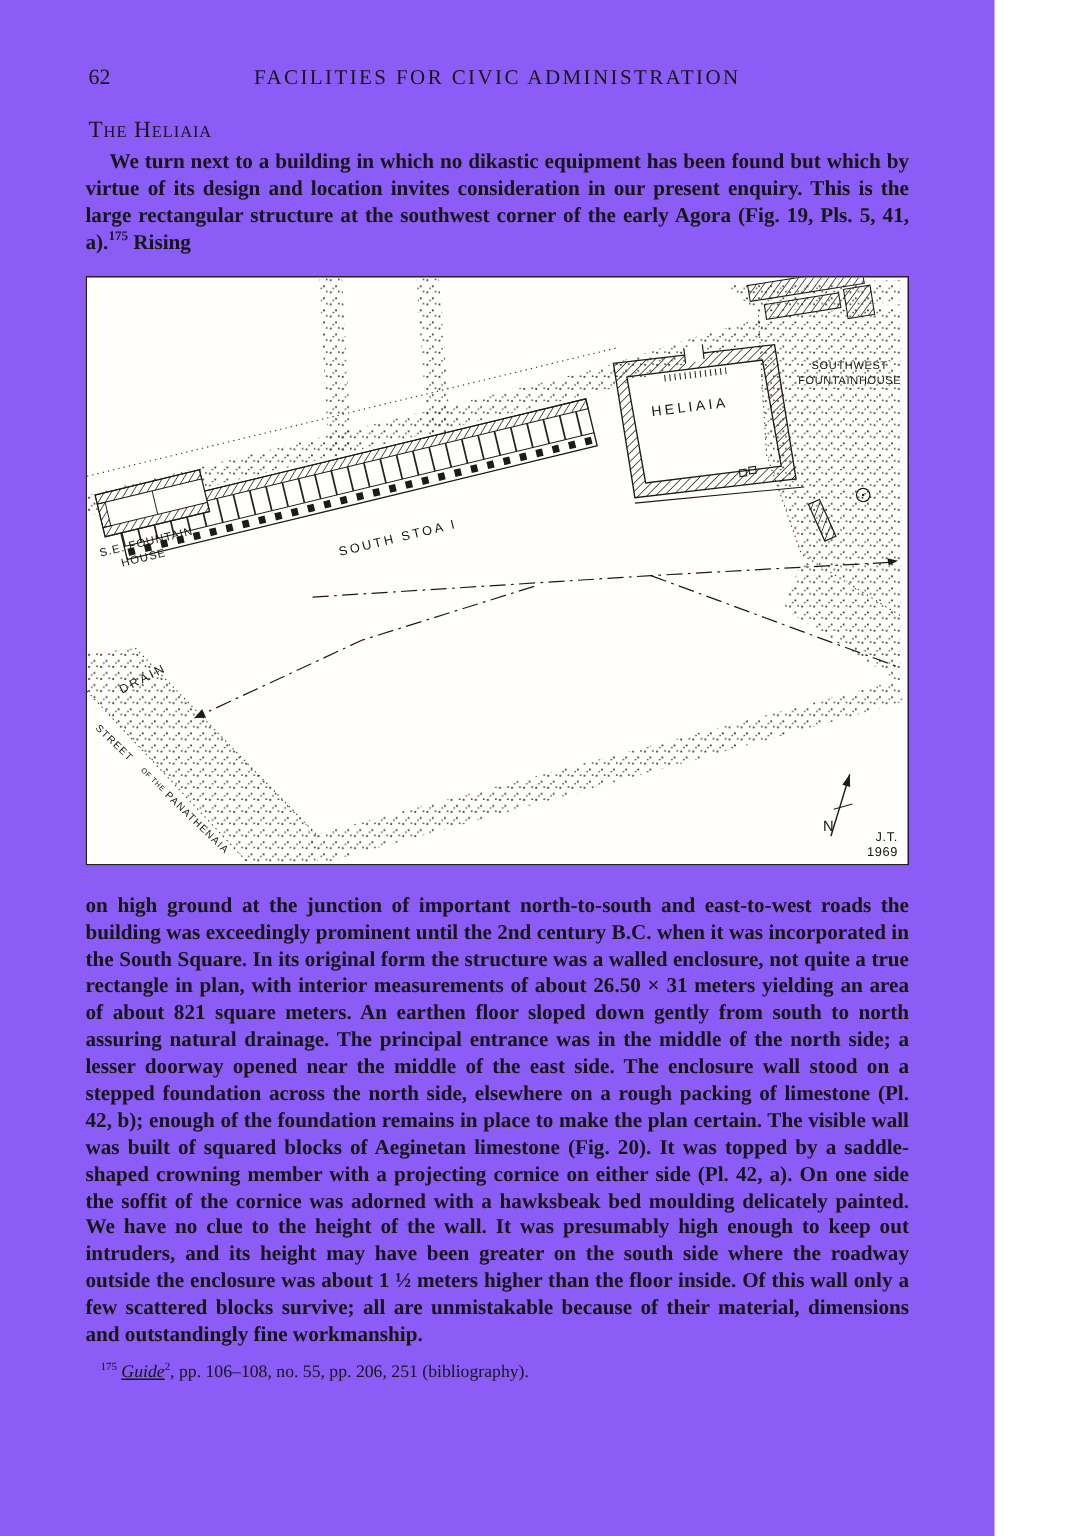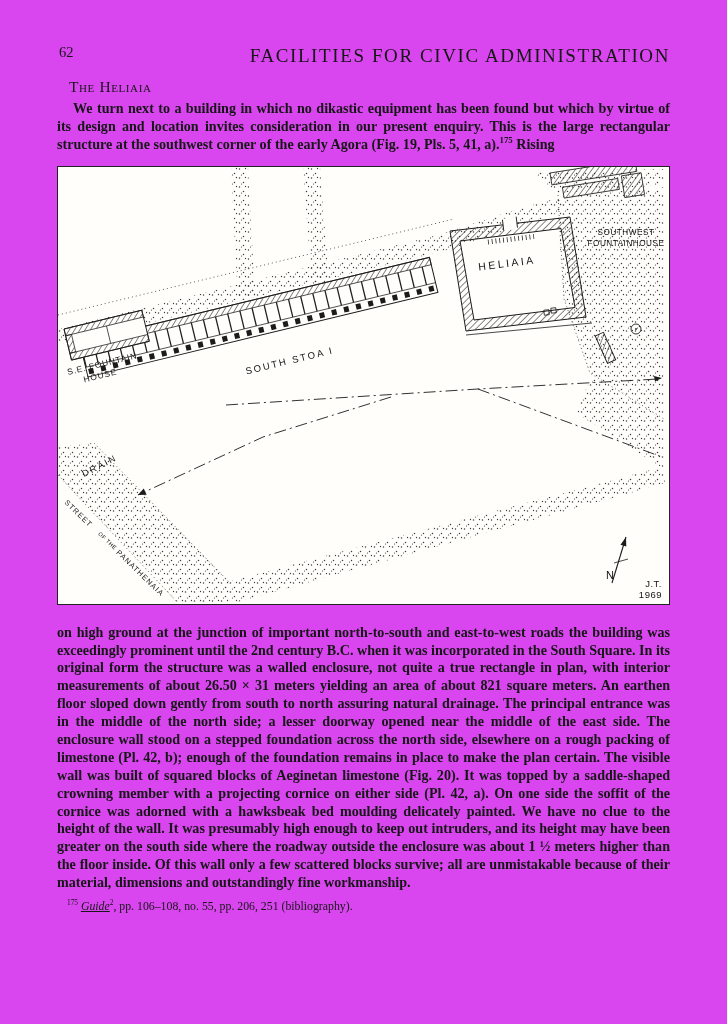--- a/index.html
+++ b/index.html
@@ -1,35 +1,35 @@
 <!DOCTYPE html>
 <html><head>
 <meta charset="utf-8">
 <style>
   html,body { margin:0; padding:0; background:#ffffff; }
   .page {
     position:relative;
-    width:727px; height:1024px;
+    width:663px; height:1024px;
     box-sizing:border-box;
     padding:44px 57px 0 57px;
-    background:#d946ef;
+    background:#8b5cf6;
     color:#161616;
     font-family:"Liberation Serif", serif;
     overflow:hidden;
   }
   .header { position:relative; height:20px; margin-bottom:10px; }
   .page-num { position:absolute; left:2px; top:0; font-size:14.5px; }
   .running-head {
     position:absolute; left:0; right:0; top:1px;
-    text-align:right; font-size:19px; letter-spacing:1.6px;
+    text-align:center; font-size:14px; letter-spacing:1.6px;
   }
   .section-heading {
     font-variant:small-caps; font-weight:normal;
     font-size:15.5px; letter-spacing:0.6px;
-    margin:14px 0 4px 12px;
+    margin:14px 0 4px 2px;
   }
   .para {
     font-size:14.1px; line-height:1.27; text-align:justify;
     margin:0;
     font-weight:bold;
   }
   .para.indent { text-indent:16px; }
   sup { font-size:0.62em; line-height:0; }
   .fig-frame {
     margin-top:12px;

